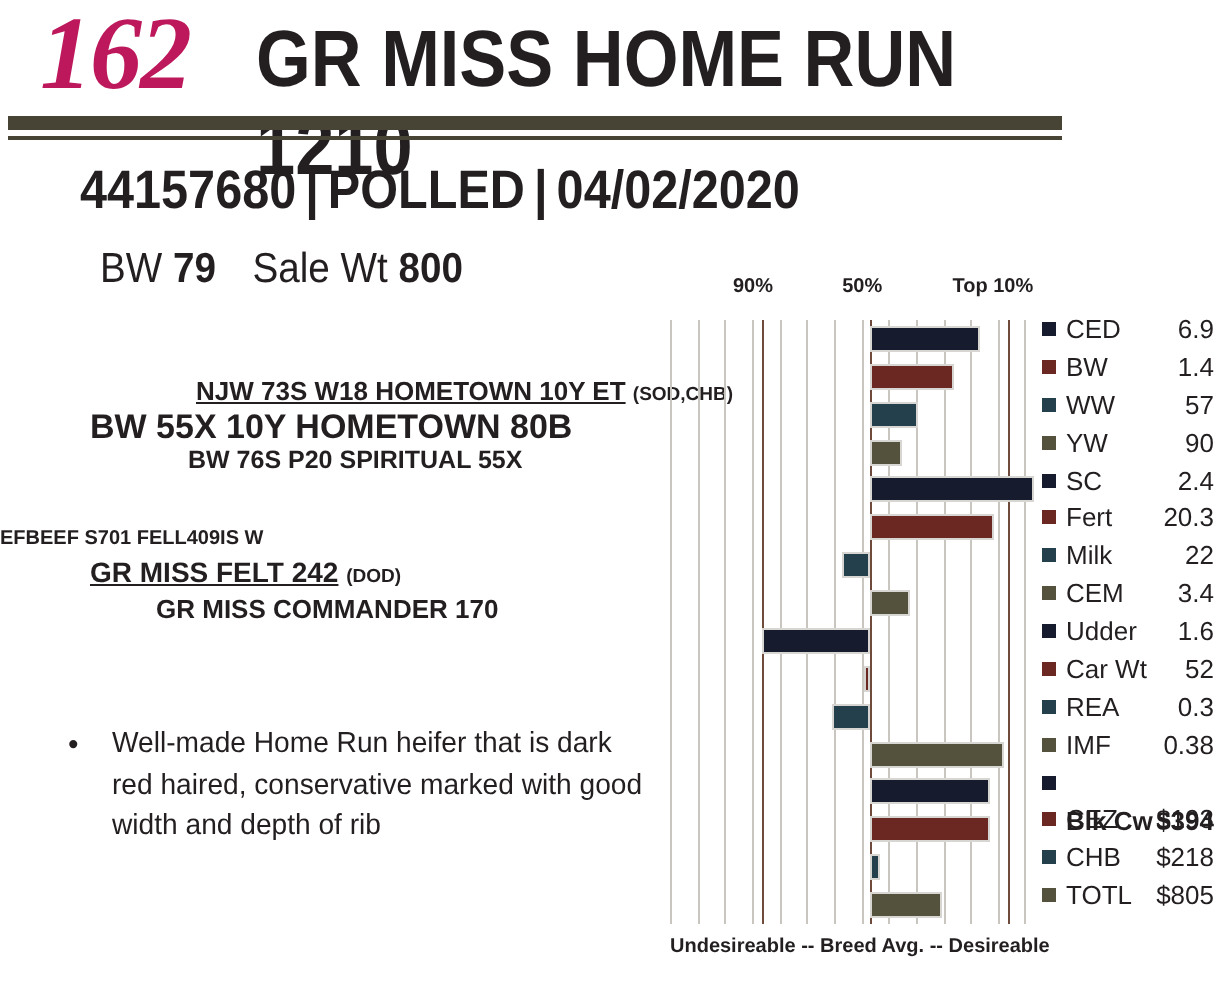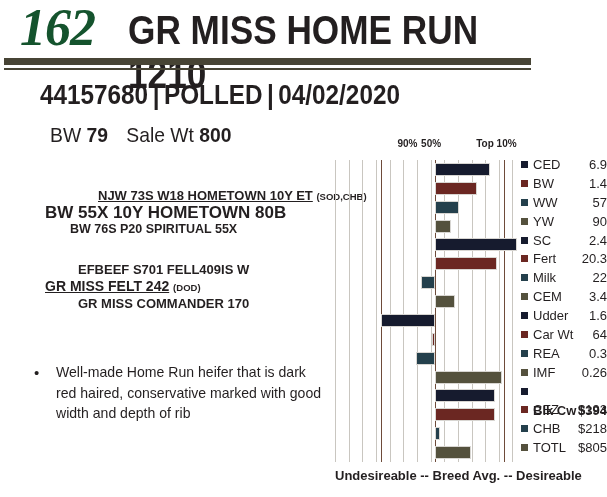--- a/index.html
+++ b/index.html
@@ -5,21 +5,21 @@
   html,body{margin:0;padding:0;}
   body{
     width:607px;height:497px;background:#ffffff;overflow:hidden;
     font-family:"Liberation Sans",sans-serif;color:#231f20;position:relative;
   }
   
   #title-bar{position:absolute;left:0;top:2px;width:607px;height:56px;}
   #lot-number{
     position:absolute;left:20px;top:-2px;
     font-family:"Liberation Serif",serif;font-style:italic;font-weight:700;
-    font-size:52px;color:#14532d;letter-spacing:-1px;line-height:56px;
+    font-size:52px;color:#be185d;letter-spacing:-1px;line-height:56px;
   }
   #lot-title{
     position:absolute;left:128px;top:6px;
     font-family:"Liberation Sans",sans-serif;font-weight:700;
     font-size:40px;line-height:44px;color:#231f20;
     transform:scaleX(0.88);transform-origin:left top;letter-spacing:0px;
   }
   #rule-thick{position:absolute;left:4px;top:58px;width:527px;height:7px;background:#474435;}
   #rule-thin{position:absolute;left:4px;top:68px;width:527px;height:2px;background:#474435;}
 
@@ -38,22 +38,22 @@
   }
   #weights b{font-weight:700;}
   #weights .gap{display:inline-block;width:14px;}
 
   
   .ped{position:absolute;left:0;width:335px;font-size:12.5px;color:#231f20;}
   .ped .row{white-space:nowrap;line-height:16px;transform-origin:left center;}
   .ped .sire-top{padding-left:98px;font-weight:700;font-size:13px;}
   .ped .sire-top .u{text-decoration:underline;}
   .ped .sire-mid{padding-left:45px;font-weight:700;font-size:17px;letter-spacing:0px;}
-  .ped .sire-bot{padding-left:70px;font-weight:700;font-size:12.5px;}
-  .ped .dam-top{padding-left:78px;font-weight:700;font-size:13px;}
+  .ped .sire-bot{padding-left:94px;font-weight:700;font-size:12.5px;}
+  .ped .dam-top{font-weight:700;font-size:10px;}
   .ped .dam-mid{padding-left:45px;font-weight:700;font-size:14px;}
   .ped .dam-mid .u{text-decoration:underline;}
   .ped .dam-bot{padding-left:78px;font-weight:700;font-size:13px;}
   .small-paren{font-size:9.5px;font-weight:700;letter-spacing:0px;}
   #ped-sire{top:188px;}
   #ped-dam{top:262px;}
 
   
   #notes{position:absolute;left:34px;top:362px;width:300px;}
   #notes .bullet{position:absolute;left:0;top:1px;font-size:15px;line-height:20px;}
@@ -77,21 +77,21 @@
   
   #legend{position:absolute;left:186px;top:18px;width:86px;}
   .lrow{position:absolute;left:0;width:86px;height:18.875px;white-space:nowrap;}
   .lswatch{position:absolute;left:0;top:5px;width:7px;height:7px;}
   .lname{position:absolute;left:12px;top:0;font-size:13px;line-height:18px;color:#231f20;}
   .lval{position:absolute;right:0;top:0;font-size:13px;line-height:18px;color:#231f20;text-align:left;}
   .lrow.bold .lname,.lrow.bold .lval{font-weight:700;margin-top:19px;}
 
   #chart-foot{
     position:absolute;left:0;top:330px;width:272px;
-    font-size:13px;font-weight:700;color:#231f20;white-space:nowrap;
+    font-size:10px;font-weight:700;color:#231f20;white-space:nowrap;
   }
 </style>
 </head>
 <body>
 
 <div id="title-bar">
   <div id="lot-number">162</div>
   <div id="lot-title">GR  MISS HOME RUN 1210</div>
 </div>
 <div id="rule-thick"></div>
@@ -122,21 +122,21 @@
   <div class="row dam-bot">GR MISS COMMANDER 170</div>
 </div>
 
 <div id="notes">
   <span class="bullet">•</span>
   <div class="note-text">Well-made Home Run heifer that is dark red haired, conservative marked with good width and depth of rib</div>
 </div>
 
 <div id="chart">
   <div id="chart-head">
-      <div class="hlab" style="left: 31.5px; margin-left: 31px;">90%</div>
+      <div class="hlab" style="left: 31.5px;">90%</div>
       <div class="hlab" style="left: 86.1px;">50%</div>
       <div class="hlab" style="left: 141.26px;">Top 10%</div>
     </div>
   <div id="plot">
       <div class="gridline" style="left: 0px;"></div>
       <div class="gridline" style="left: 13.65px;"></div>
       <div class="gridline" style="left: 27.3px;"></div>
       <div class="gridline" style="left: 40.95px;"></div>
       <div class="gridline" style="left: 54.6px;"></div>
       <div class="gridline" style="left: 68.25px;"></div>
@@ -242,31 +242,31 @@
         <span class="lval">3.4</span>
       </div>
       <div class="lrow" style="top: 151px;">
         <span class="lswatch" style="background: rgb(22, 27, 46);"></span>
         <span class="lname">Udder</span>
         <span class="lval">1.6</span>
       </div>
       <div class="lrow" style="top: 169.875px;">
         <span class="lswatch" style="background: rgb(107, 39, 34);"></span>
         <span class="lname">Car Wt</span>
-        <span class="lval">64</span>
+        <span class="lval">52</span>
       </div>
       <div class="lrow" style="top: 188.75px;">
         <span class="lswatch" style="background: rgb(36, 64, 76);"></span>
         <span class="lname">REA</span>
         <span class="lval">0.3</span>
       </div>
       <div class="lrow" style="top: 207.625px;">
         <span class="lswatch" style="background: rgb(84, 81, 61);"></span>
         <span class="lname">IMF</span>
-        <span class="lval">0.26</span>
+        <span class="lval">0.38</span>
       </div>
       <div class="lrow bold" style="top: 226.5px;">
         <span class="lswatch" style="background: rgb(22, 27, 46);"></span>
         <span class="lname">Blk Cw</span>
         <span class="lval">$394</span>
       </div>
       <div class="lrow" style="top: 245.375px;">
         <span class="lswatch" style="background: rgb(107, 39, 34);"></span>
         <span class="lname">CEZ</span>
         <span class="lval">$193</span>

